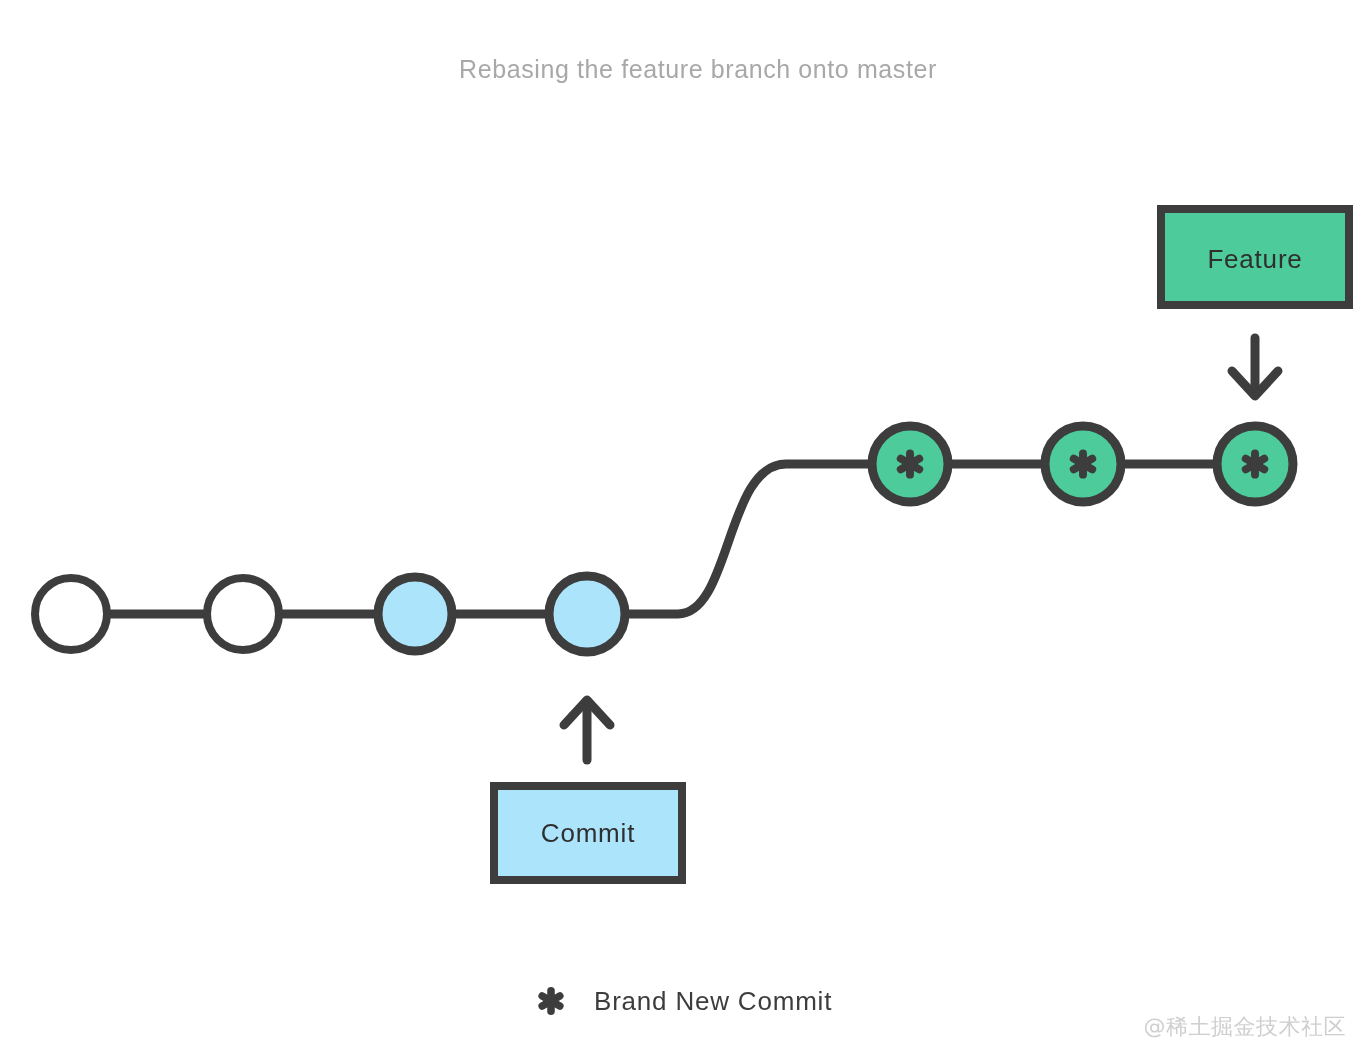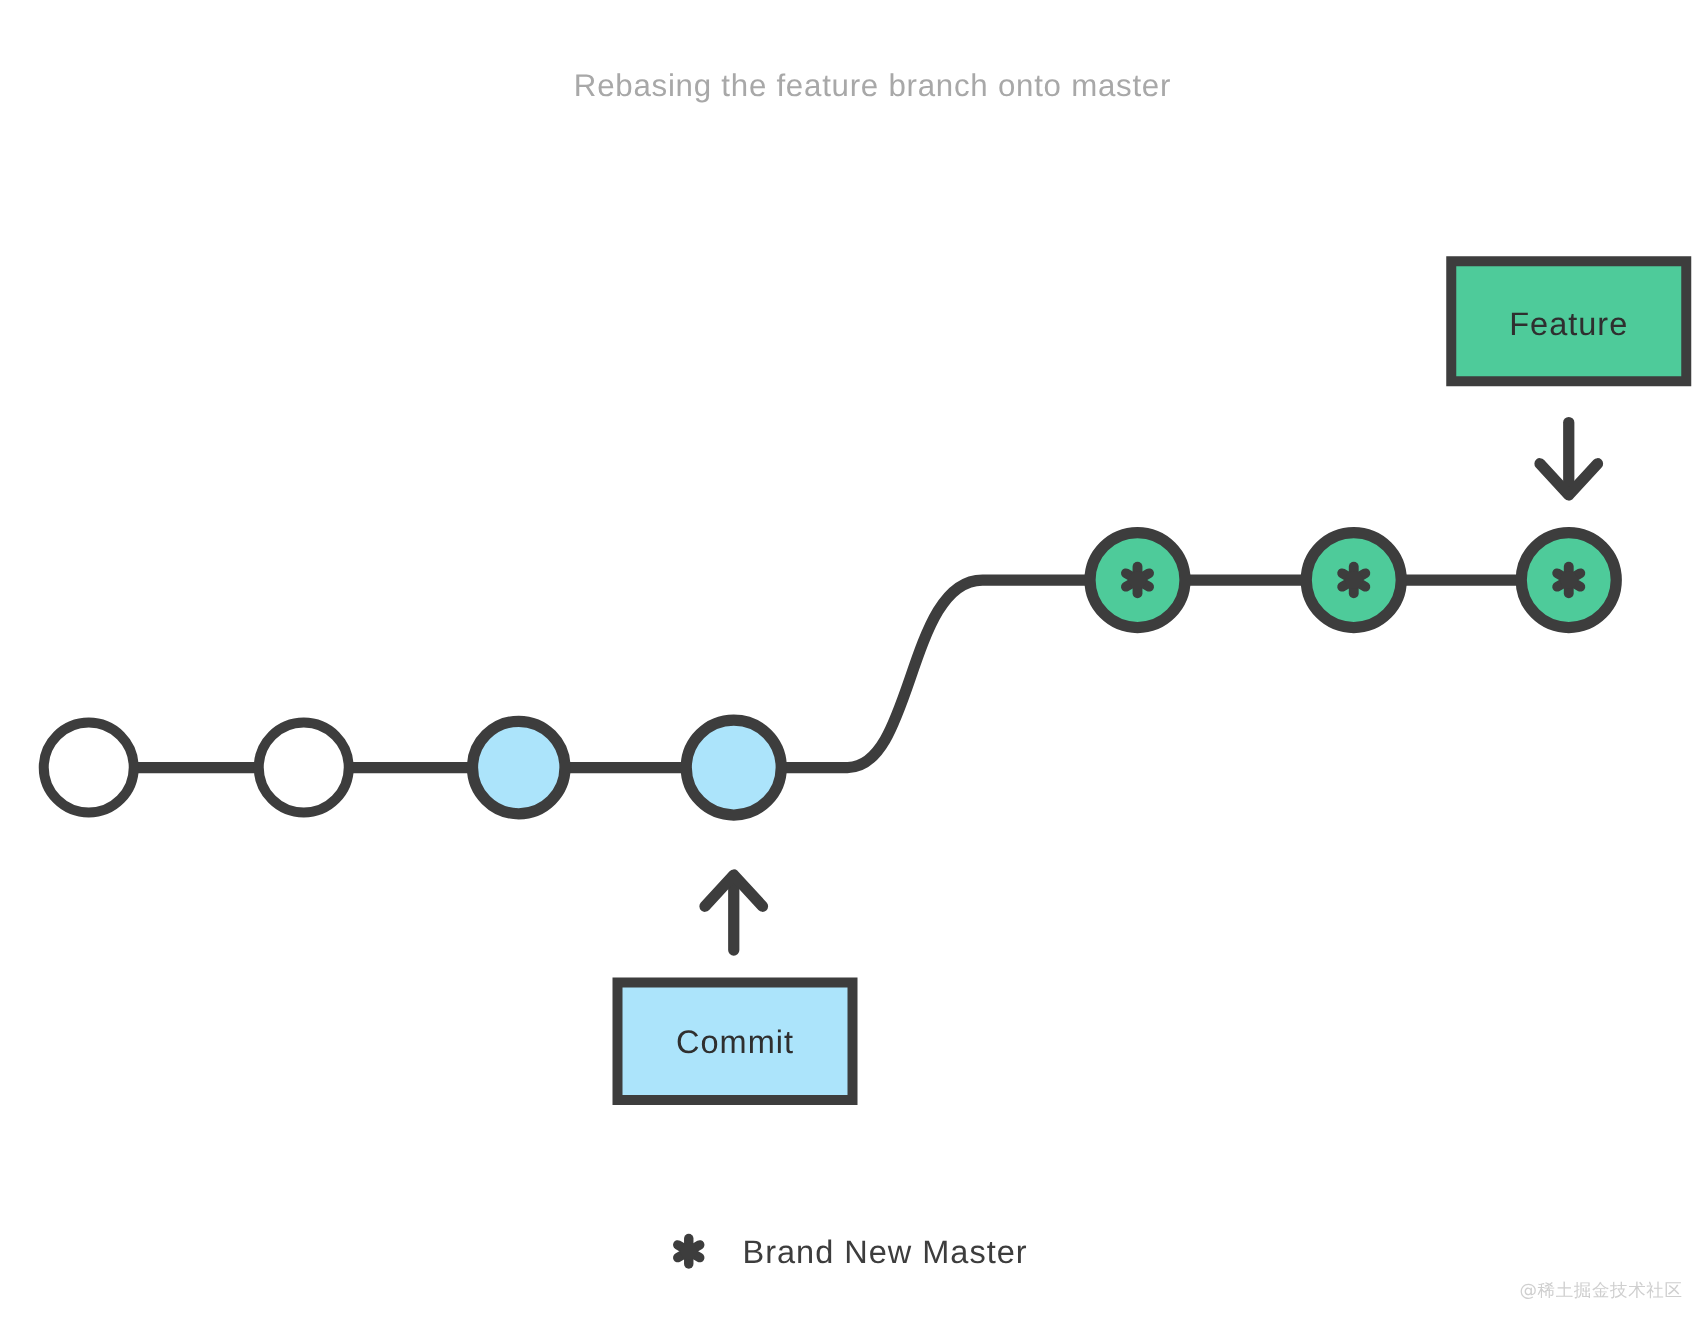--- a/index.html
+++ b/index.html
@@ -64,21 +64,21 @@
     font-size: 26px;
     letter-spacing: 0.8px;
     color: #3d3d3d;
     font-family: "Liberation Sans", "DejaVu Sans", sans-serif;
     white-space: nowrap;
   }
   .watermark {
     position: absolute;
     right: 18px;
     bottom: 14px;
-    font-size: 14px;
+    font-size: 22px;
     color: #cfcfcf;
     letter-spacing: 0.5px;
     font-family: "DejaVu Sans", "Liberation Sans", sans-serif;
     white-space: nowrap;
   }
 </style>
 </head>
 <body>
 
 <div id="canvas">
@@ -137,17 +137,17 @@
         <polyline points="564,725 587,700 610,725"></polyline>
       </g>
     </g>
 
     <use href="#asterisk-glyph" transform="translate(551,1001) scale(0.82)" fill="#3d3d3d"></use>
   </svg>
 
   <div class="box-label" id="feature-label">Feature</div>
   <div class="box-label" id="master-label">Commit</div>
 
-  <div class="legend-text">Brand New Master</div>
+  <div class="legend-text">Brand New Commit</div>
 
   <div class="watermark">@稀土掘金技术社区</div>
 
 </div>
 
 </body></html>

